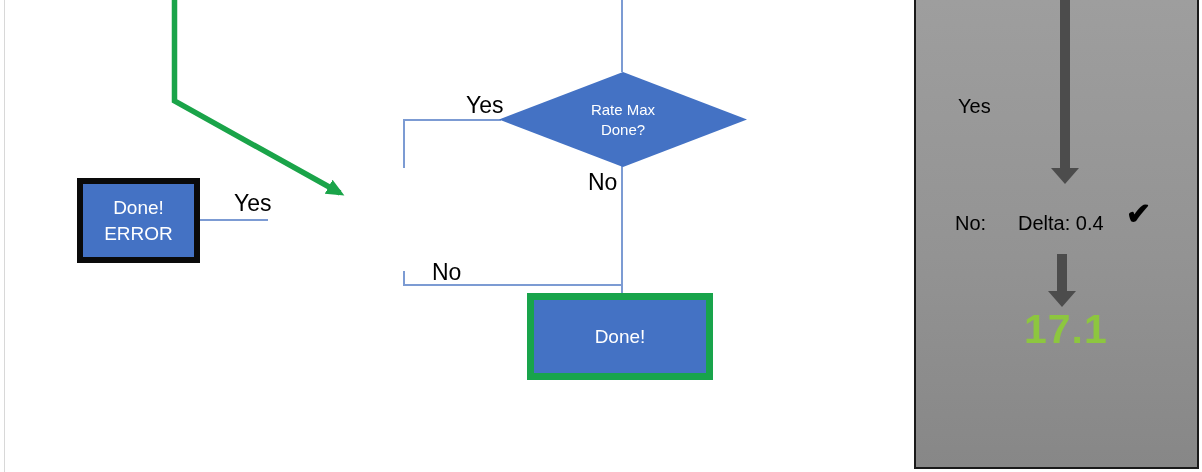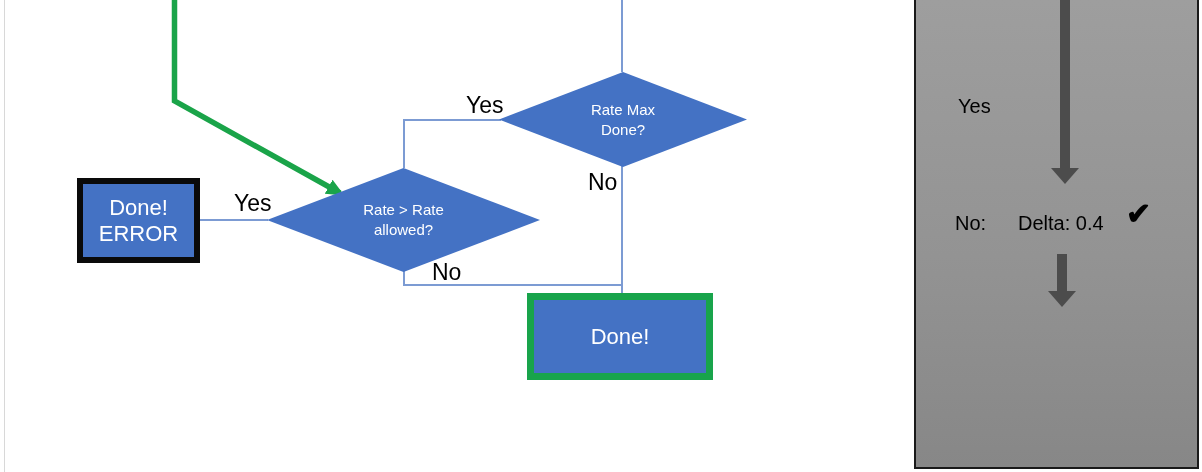--- a/index.html
+++ b/index.html
@@ -36,21 +36,21 @@
 
   
   .term-box {
     position: absolute;
     background: #4472c4;
     display: flex;
     flex-direction: column;
     align-items: center;
     justify-content: center;
     color: #ffffff;
-    font-size: 22px;
+    font-size: 19px;
     line-height: 26px;
     text-align: center;
   }
   .term-box.error { border: 6px solid #0a0a0a; }
   .term-box.done  { border: 7px solid #18a44b; }
 
   
   .flow-label {
     position: absolute;
     color: #000000;
@@ -130,24 +130,20 @@
       </marker>
     </defs>
     <path d="M 174.5 0 L 174.5 101 L 340 193" fill="none" stroke="#1aa449" stroke-width="5.5" marker-end="url(#greenArrowHead)"></path>
   </svg>
 
   <div class="diamond" style="left:499px; top:72px; width:248px; height:95px;">
     <span>Rate Max</span>
     <span>Done?</span>
   </div>
 
-  <div class="diamond" style="left:267px; top:168px; width:273px; height:104px;">
-    <span>Rate &gt; Rate</span>
-    <span>allowed?</span>
-  </div>
 
   <div class="term-box error" style="left:77px; top:178px; width:123px; height:85px;">
     <span>Done!</span>
     <span>ERROR</span>
   </div>
 
   <div class="term-box done" style="left:527px; top:293px; width:186px; height:87px;">
     <span>Done!</span>
   </div>
 
@@ -163,15 +159,16 @@
 
     <div class="txt" style="left:42px; top:94px;">Yes</div>
 
     <div class="txt" style="left:39px; top:211px;">No:</div>
     <div class="txt" style="left:102px; top:211px;">Delta: 0.4</div>
     <div class="checkmark" style="left:210px; top:196px;">✔</div>
 
     <div class="arrow-shaft" style="left:141px; top:254px; height:37px;"></div>
     <div class="arrow-head" style="left:132px; top:291px;"></div>
 
+    <div class="result-value" style="left:108px; top:306px;">17.1</div>
   </div>
 
 </div>
 
 </body></html>

